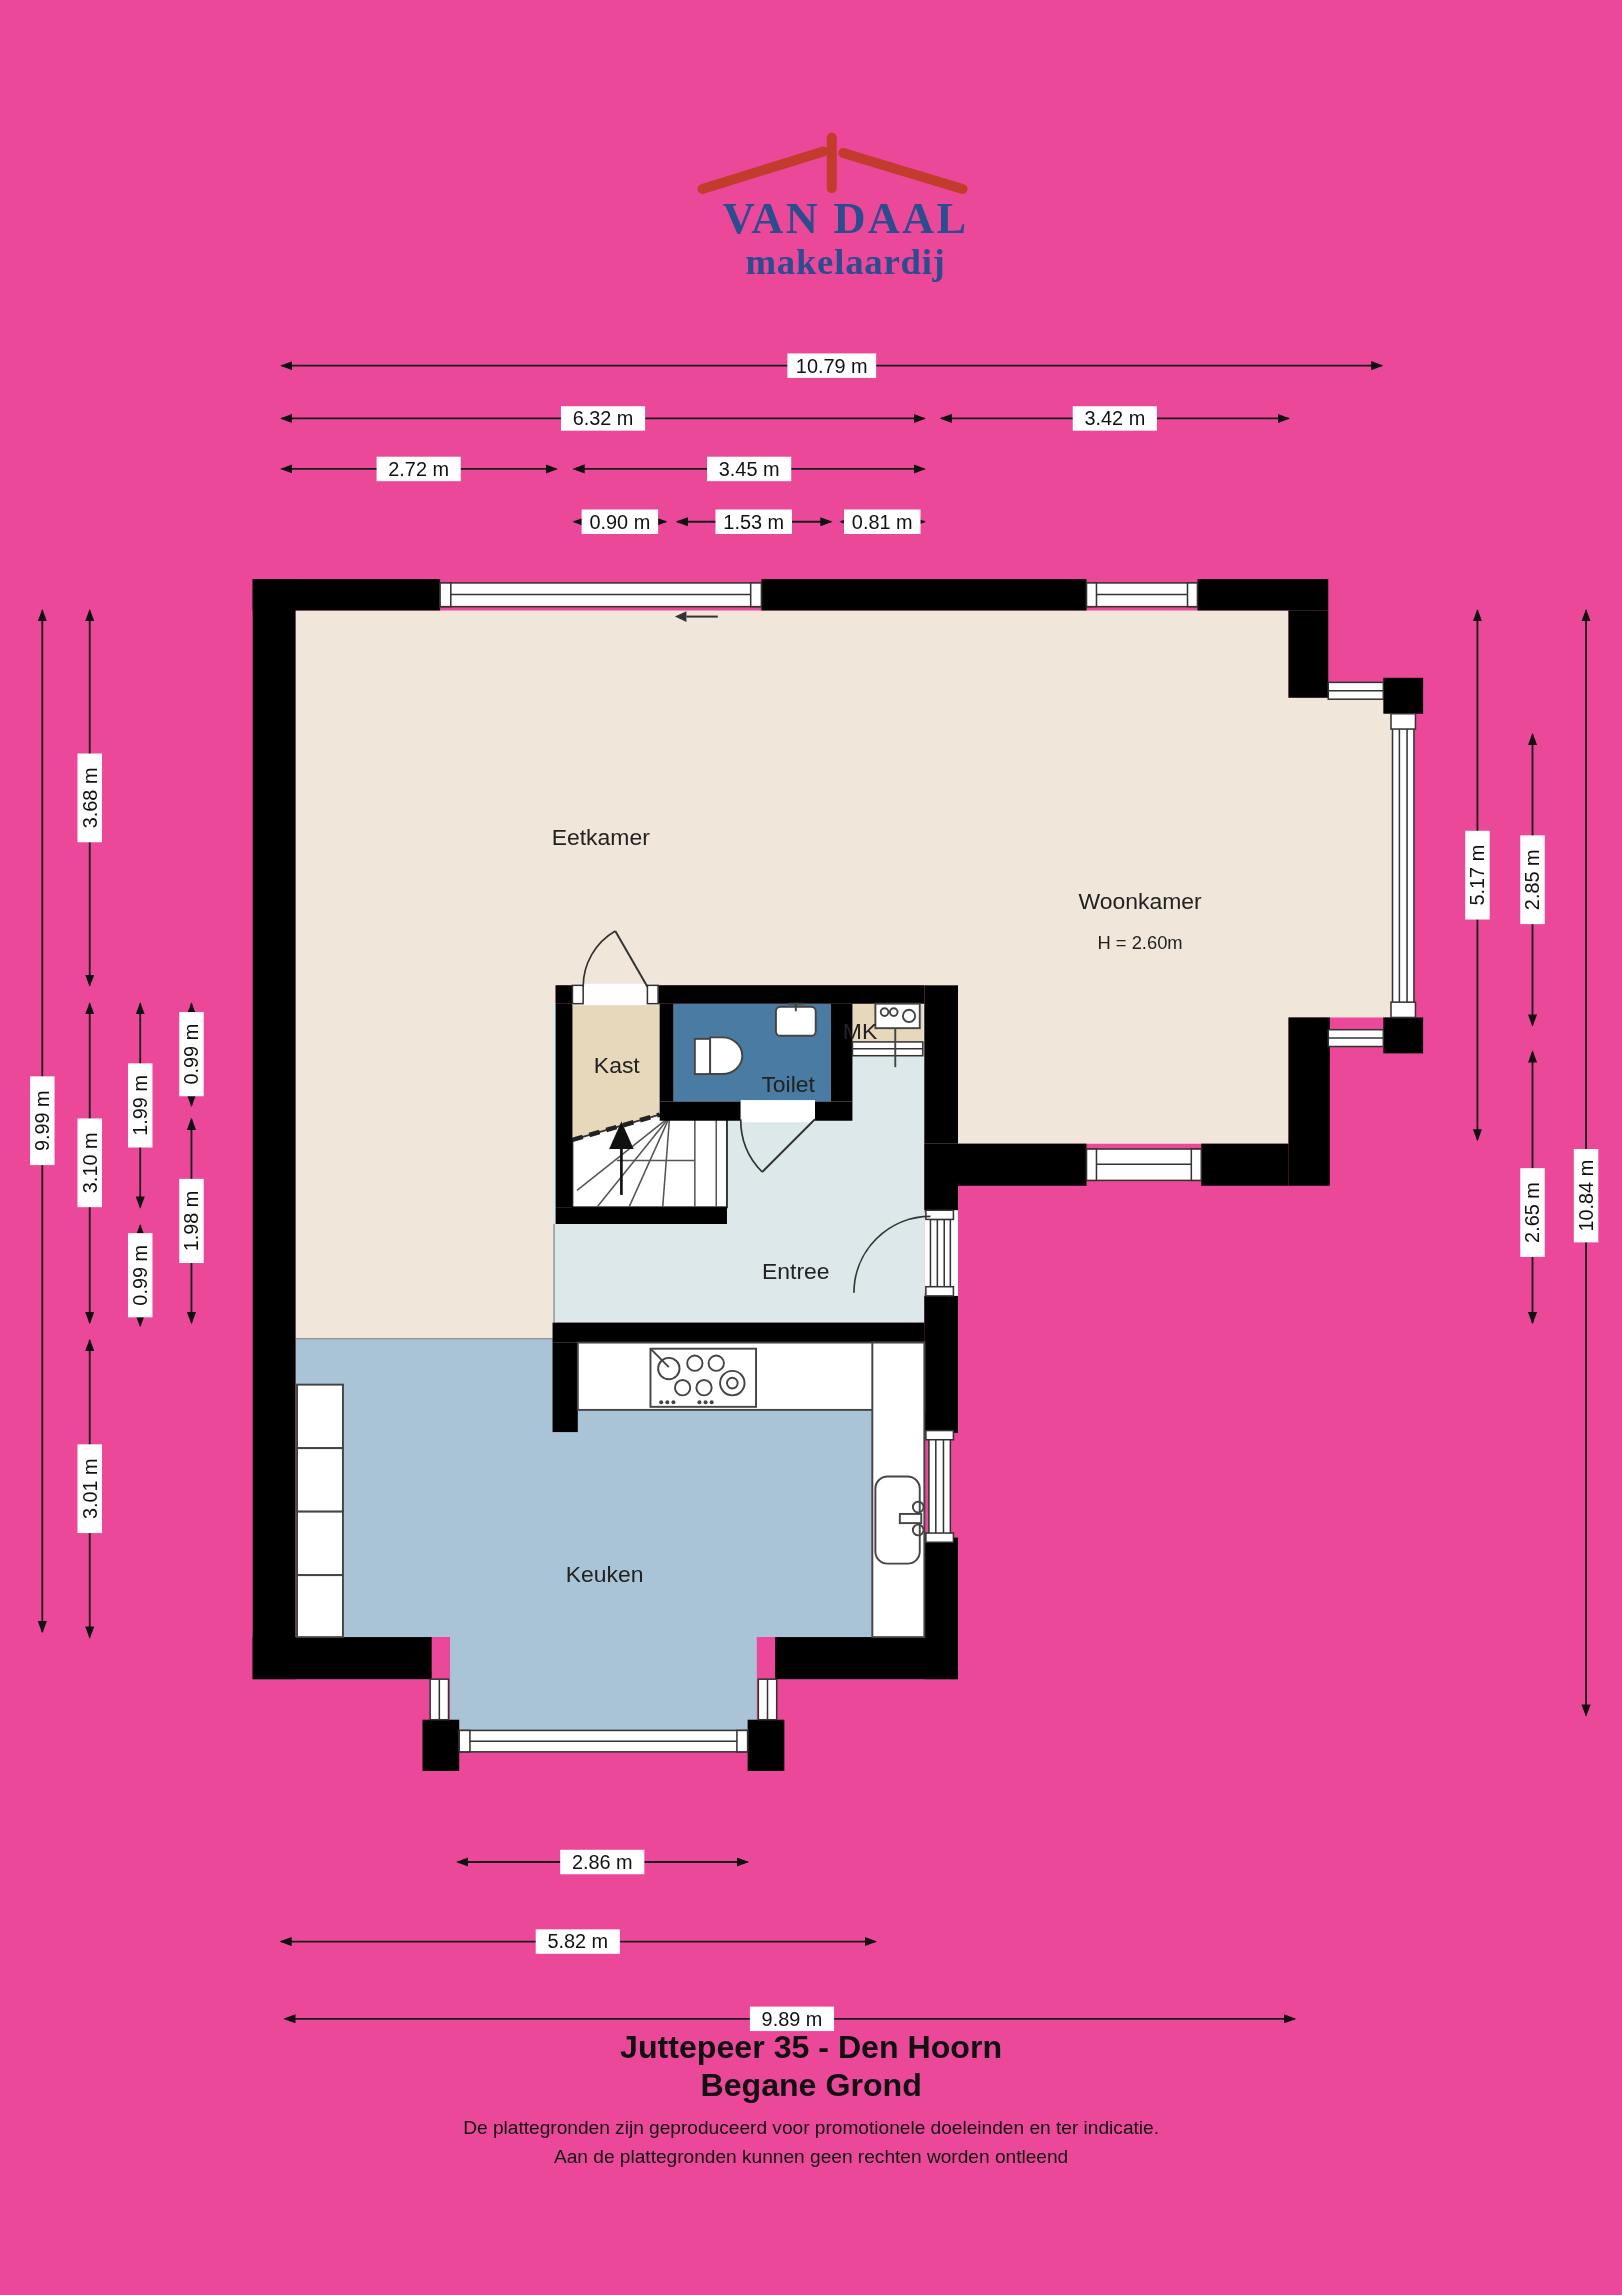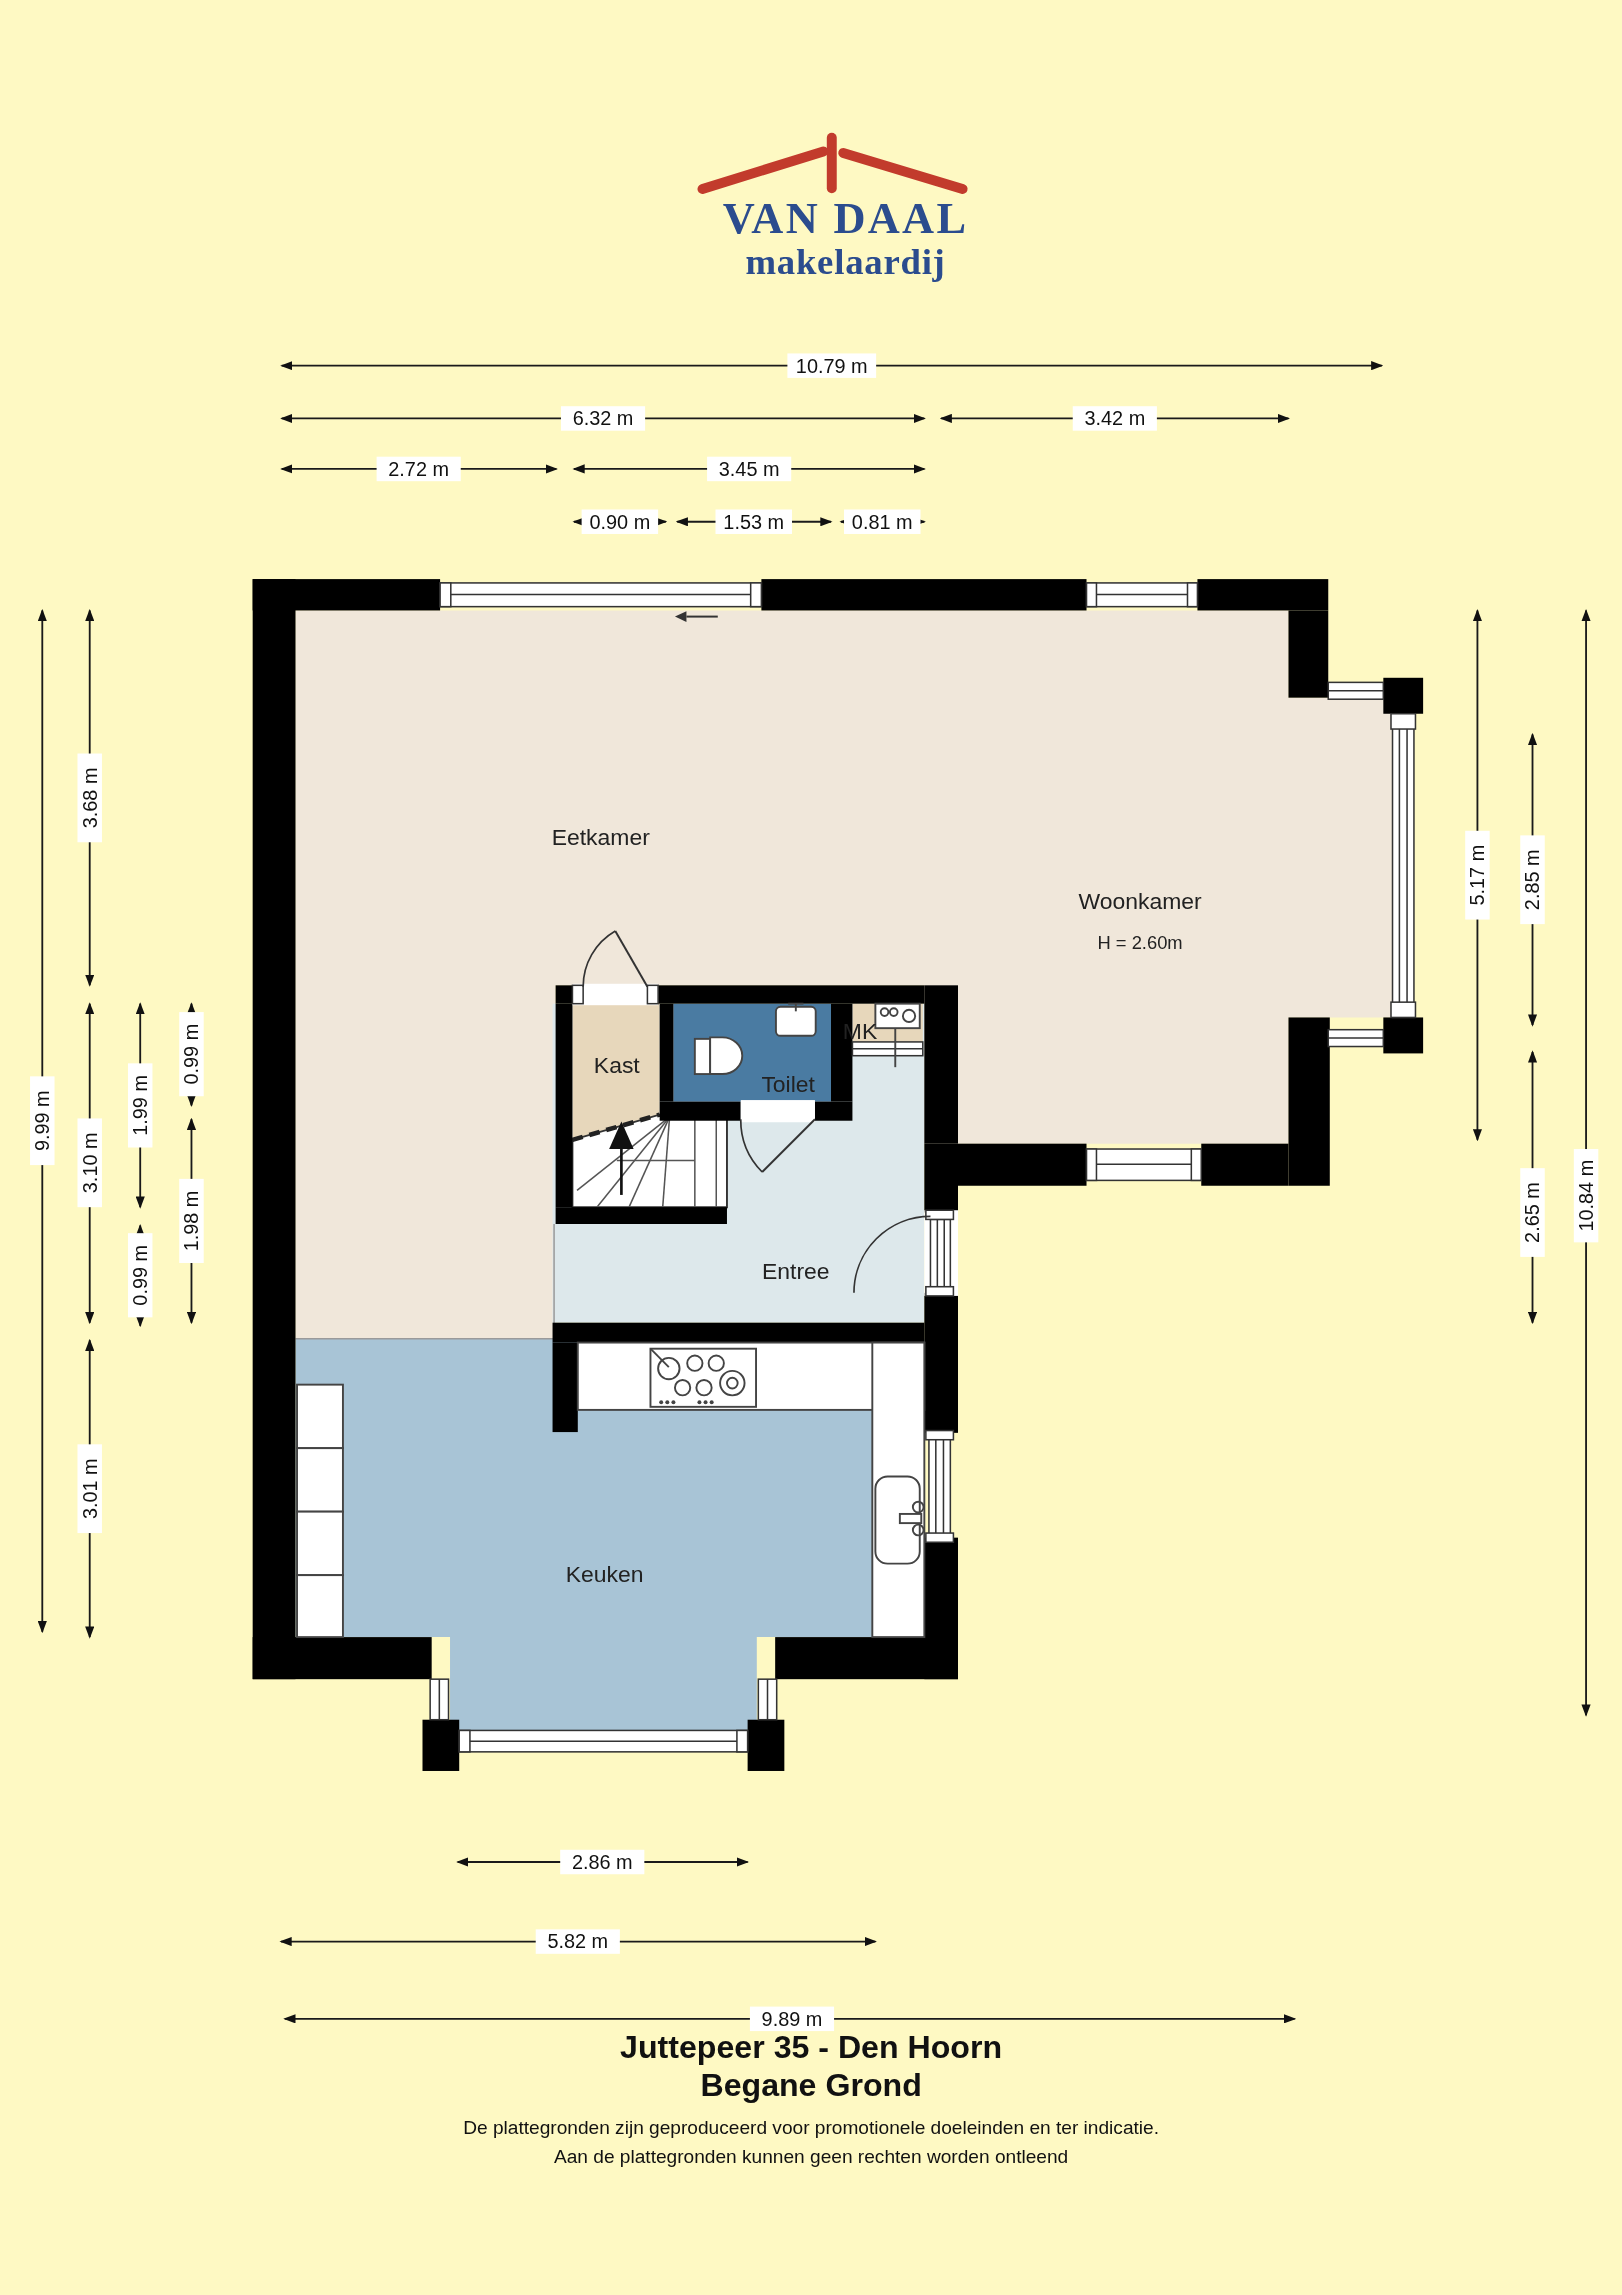--- a/index.html
+++ b/index.html
@@ -1,16 +1,16 @@
 <!DOCTYPE html>
 <html style="font-size:12.2px"><head>
 <meta charset="utf-8">
 <style>
   html,body{margin:0;padding:0;background:#ffffff;}
-  .page{position:relative;width:1623px;height:2295px;background:#fef9c3;font-family:"Liberation Sans",sans-serif;}
+  .page{position:relative;width:1623px;height:2295px;background:#ec4899;font-family:"Liberation Sans",sans-serif;}
   svg{position:absolute;left:0;top:0;}
   .wall{fill:#000;}
   .win{fill:#fff;stroke:#333;stroke-width:2;}
   .wline{stroke:#333;stroke-width:2;fill:none;}
   .jamb{fill:#fff;stroke:#333;stroke-width:2;}
   .fix{fill:#fff;stroke:#444;stroke-width:2.5;}
   .fixline{stroke:#444;stroke-width:2.5;fill:none;}
   .arc{stroke:#333;stroke-width:2.2;fill:none;}
   .leaf{stroke:#333;stroke-width:2.6;fill:none;}
   .tread{stroke:#555;stroke-width:2;fill:none;}

